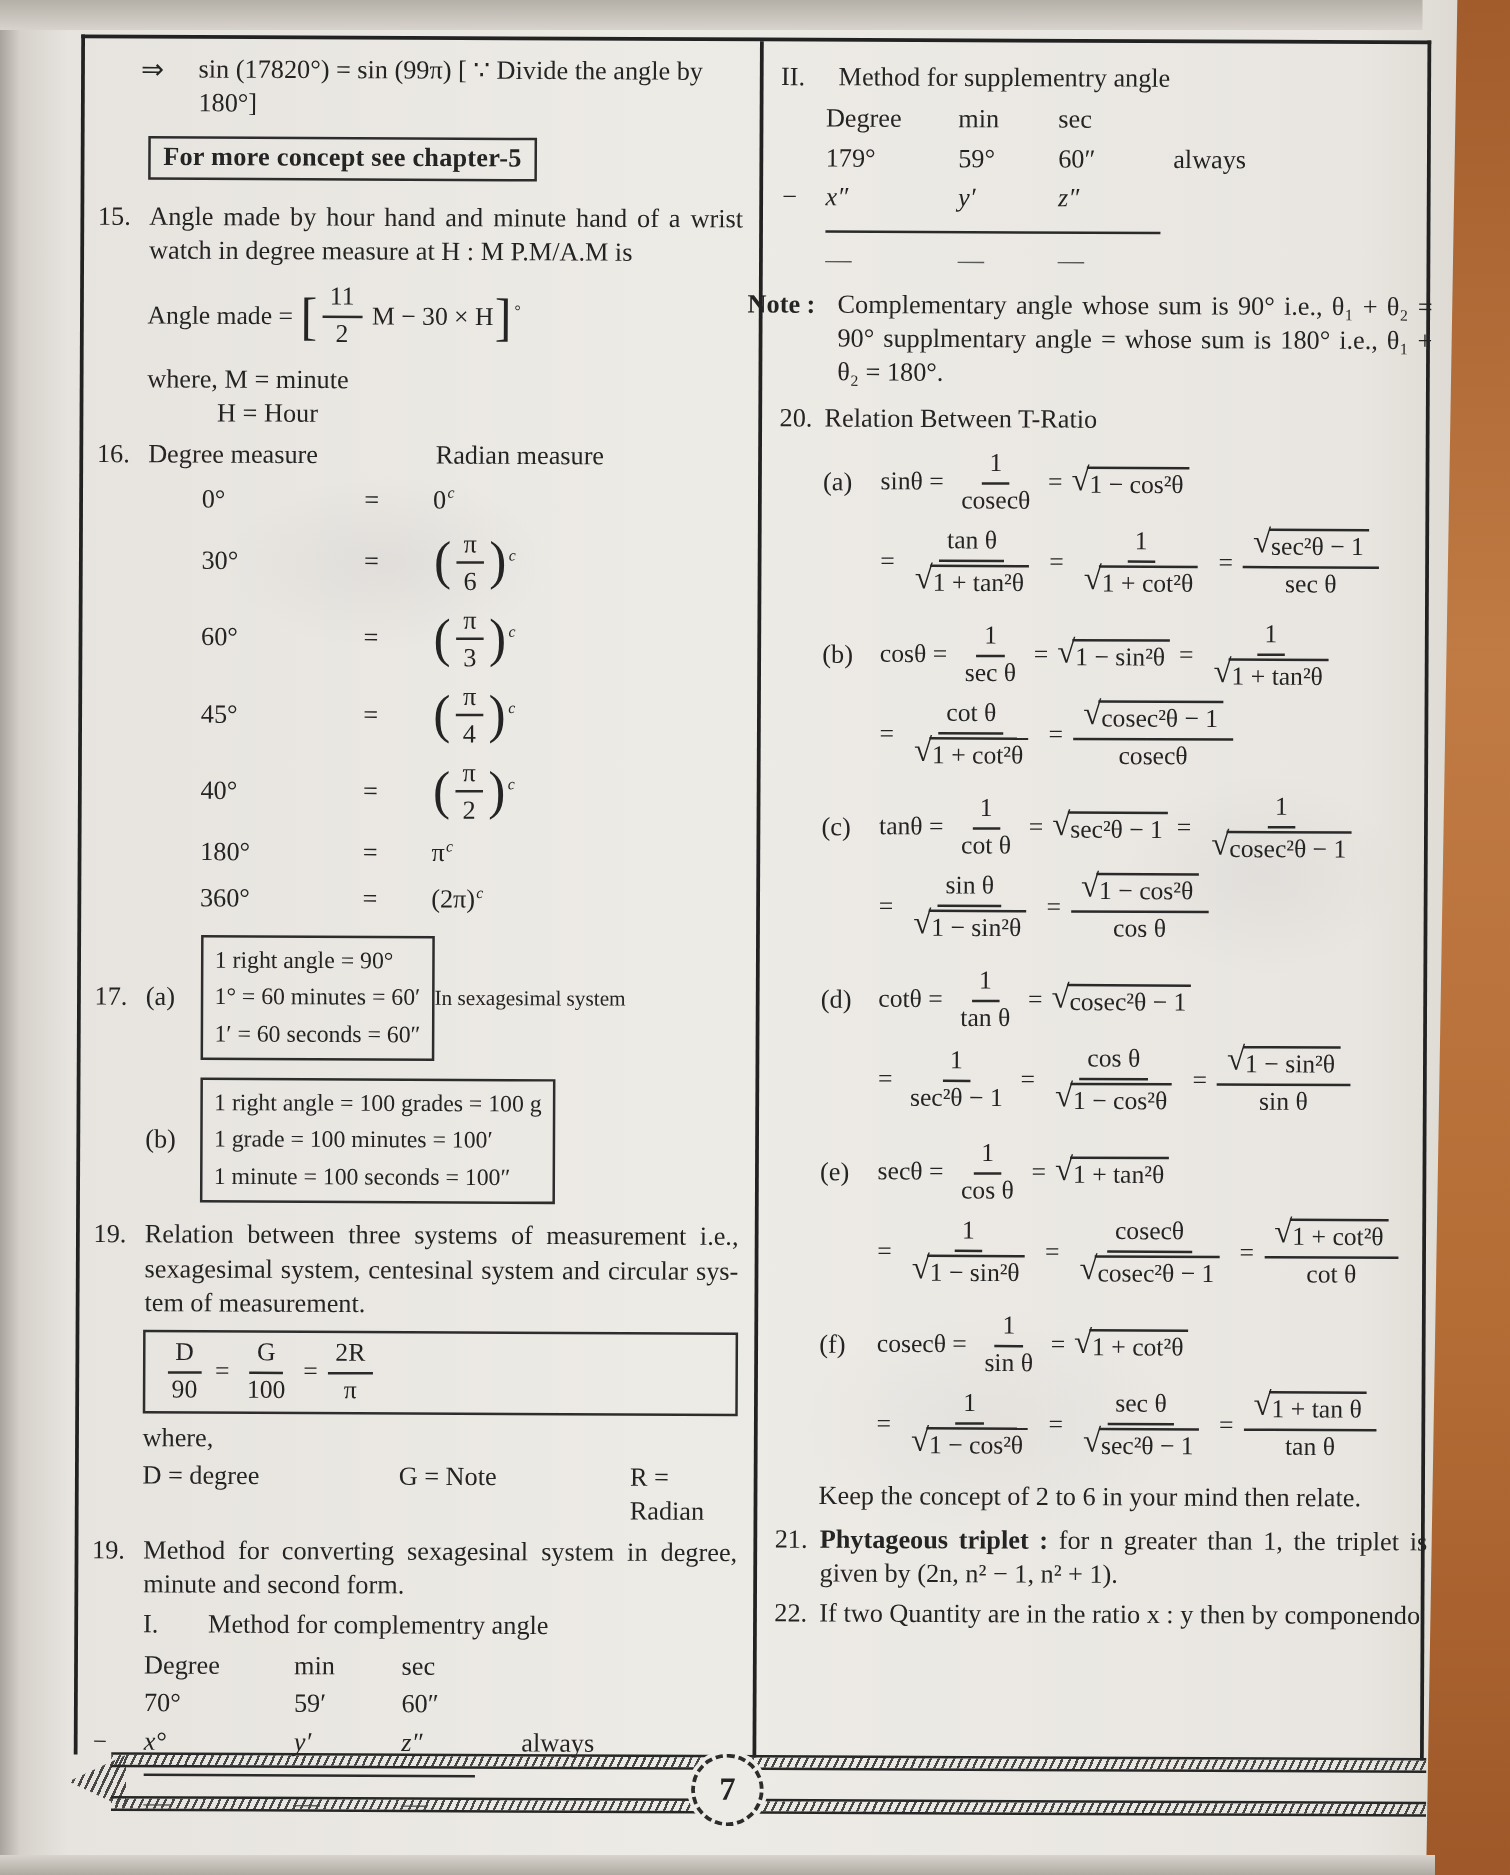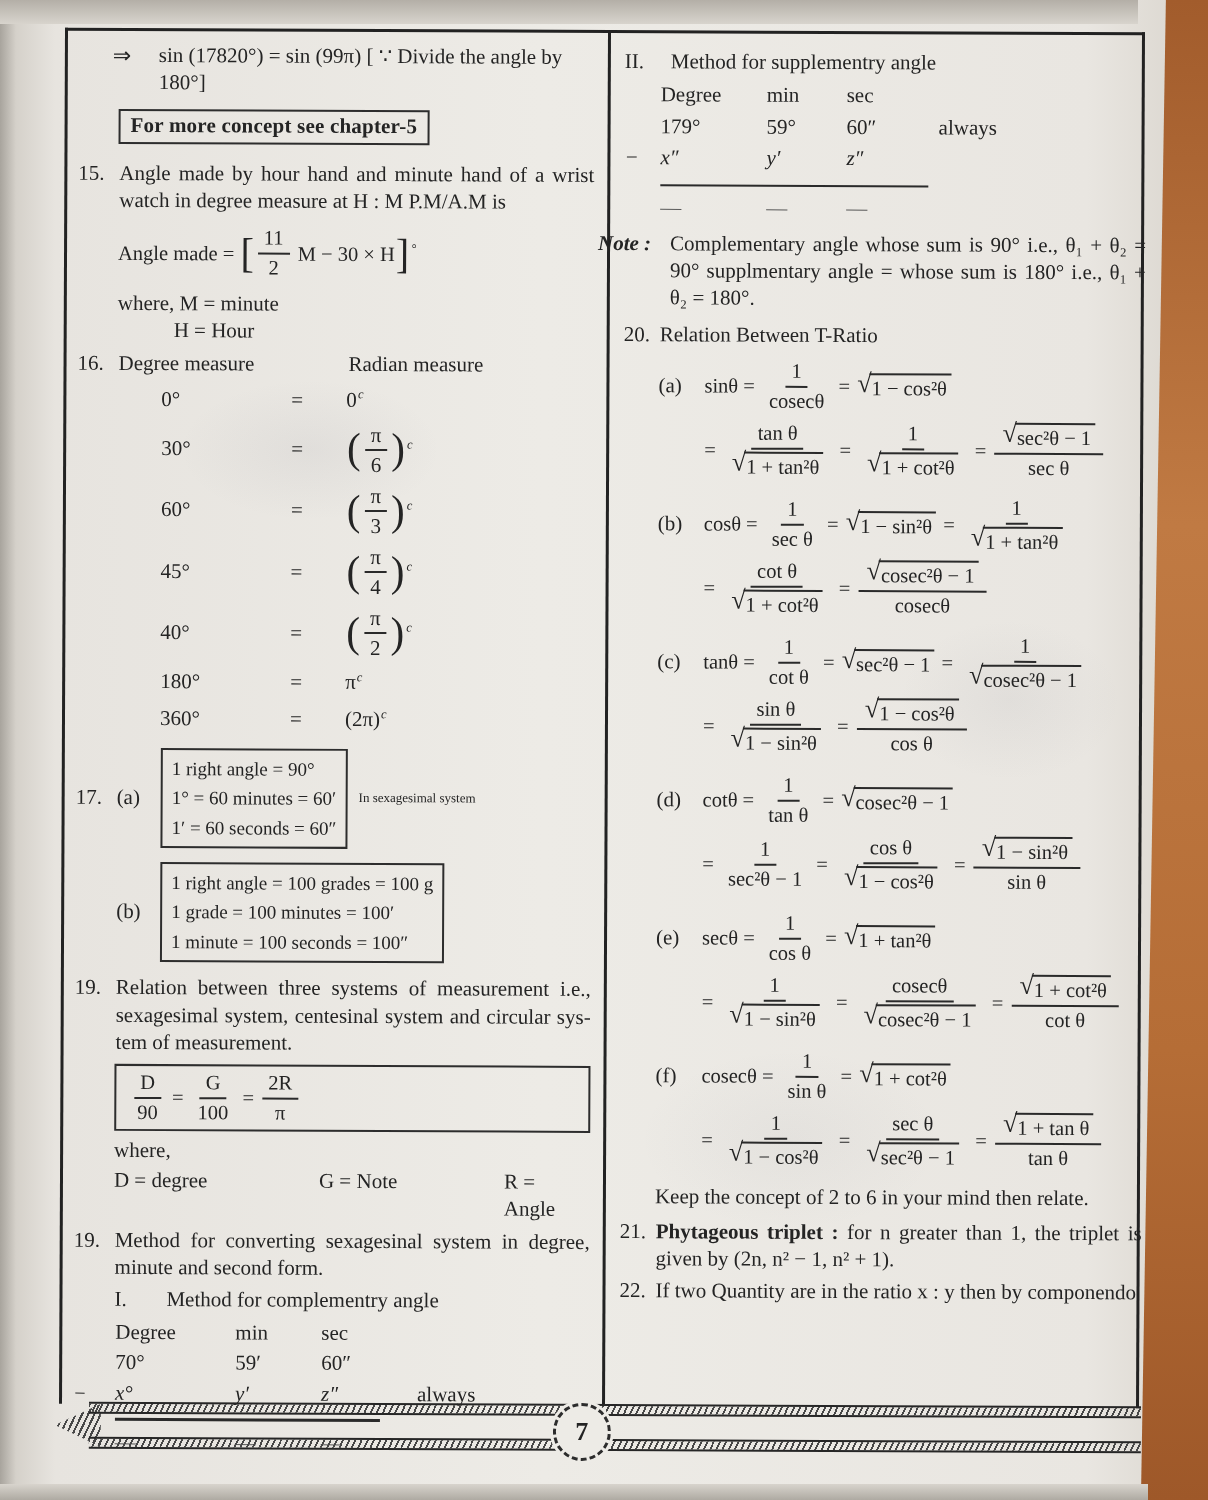--- a/index.html
+++ b/index.html
@@ -43,41 +43,41 @@
 
   .head16{display:grid;grid-template-columns:230px auto;align-items:baseline}
   .radtable{margin-top:2px}
   .radrow{display:grid;grid-template-columns:130px 55px auto;align-items:center;
     padding-left:84px;margin:7px 0;min-height:30px}
   .rrad{display:flex;align-items:center}
 
   .srow{display:flex;align-items:center;margin:14px 0 12px}
   .plabel{flex:none;width:44px}
   .sqbox{border:2.5px solid #2d2d2d;padding:4px 9px;font-size:19px;line-height:1.55}
-  .boxcap{margin-left:11px;font-size:13px}
+  .boxcap{font-size:17px}
 
   .dbox{display:inline-flex;align-items:center;border:2.5px solid #2d2d2d;
     padding:5px 12px;margin:8px 0 6px 40px}
   .defsrow{display:grid;grid-template-columns:205px 185px auto;padding-left:40px;margin:2px 0 6px}
 
   .cmp-table{margin-top:4px}
   .trow{display:grid;grid-template-columns:42px 120px 86px 96px auto;align-items:baseline;line-height:1.45}
   .trow .c-minus{font-size:20px}
   .rule{height:2.5px;background:#2a2a2a;margin:10px 0 8px 42px;width:265px}
   .dashrow{display:grid;grid-template-columns:42px 120px 86px 96px auto;color:#5a5a5a}
   .dashrow span{letter-spacing:-1px}
 
   
   .ttable{margin:2px 0 0 0}
   .trow-r{display:grid;grid-template-columns:36px 106px 80px 92px auto;align-items:baseline;line-height:1.5}
   .rule-r{height:2.5px;background:#2a2a2a;margin:10px 0 8px 36px;width:268px}
   .dashrow-r{display:grid;grid-template-columns:36px 106px 80px 92px auto;color:#5a5a5a;margin-bottom:8px}
 
   .note{display:flex;margin:6px 0 10px -26px}
-  .notelabel{flex:none;width:72px;font-style:italic;font-weight:700}
+  .notelabel{flex:none;width:72px;font-weight:700}
   .notetext{flex:1;text-align:justify}
 
   .tparts{margin-top:6px}
   .tpart{margin:0 0 12px}
   .tline1{display:flex;align-items:center;min-height:62px;margin-left:35px}
   .tlabel{flex:none;width:46px}
   .tline2{display:flex;align-items:center;min-height:62px;margin-left:81px;margin-top:2px}
   .keepnote{margin:10px 0 8px 35px}
   .b{font-weight:700}
 
@@ -309,21 +309,21 @@
             </span>
             <span class="mden">
               <span class="mtxt">π</span>
             </span>
           </span>
         </div>
       <div class="whereline">where,</div>
       <div class="defsrow">
         <span>D = degree</span>
         <span>G = Note</span>
-        <span>R = Angle</span>
+        <span>R = Radian</span>
       </div>
 
       <div class="item">
         <span class="inum">19.</span>
         <span class="ibody">Method for converting sexagesinal system in degree, minute and second form.</span>
       </div>
       <div class="item" style="margin-left:41px">
         <span class="inum" style="width:52px">I.</span>
         <span class="ibody" style="text-align:left">Method for complementry angle</span>
       </div>

